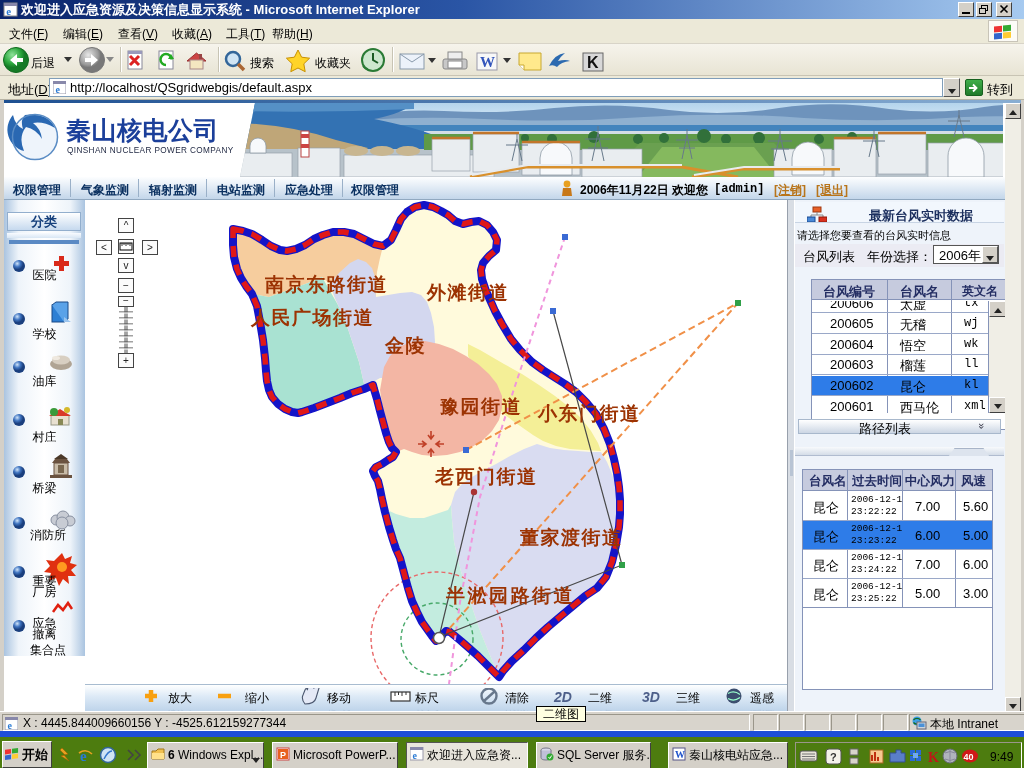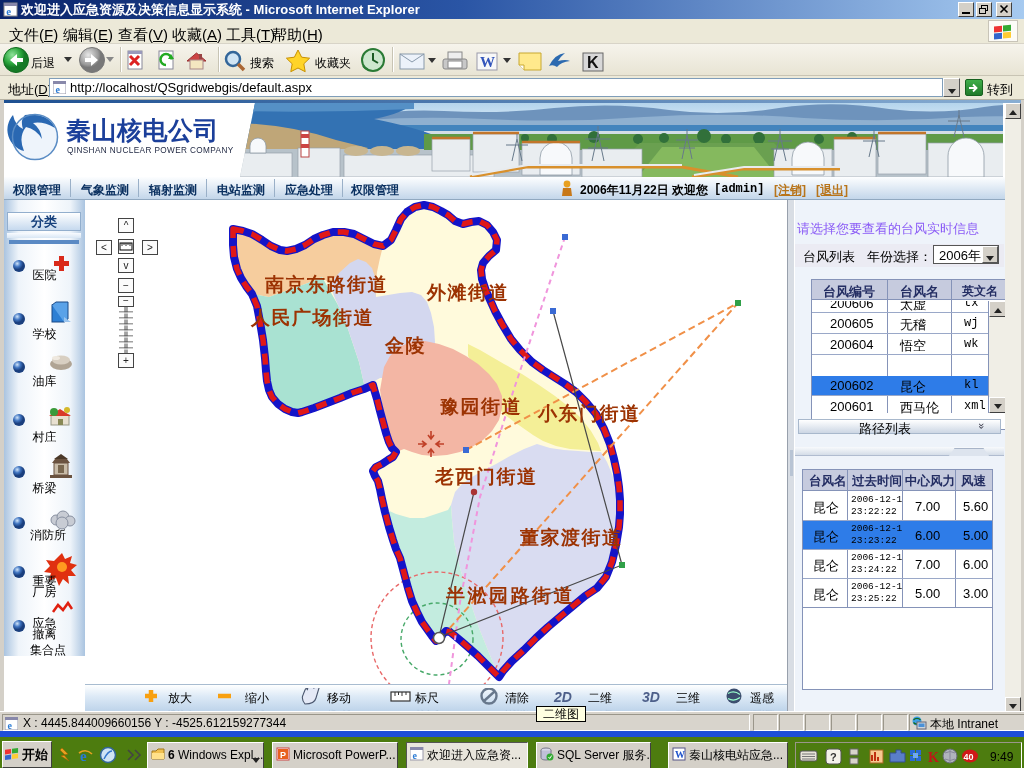--- a/index.html
+++ b/index.html
@@ -1,20 +1,20 @@
 <!DOCTYPE html>
 <html><head><meta charset="utf-8"><style>
 *{margin:0;padding:0;box-sizing:border-box}
 html,body{width:1024px;height:768px;overflow:hidden;font-family:"Liberation Sans",sans-serif}
 body{position:relative;background:#ece9d8}
 .abs{position:absolute}
 #titlebar{left:0;top:0;width:1024px;height:19px;background:linear-gradient(90deg,#0a246a,#2a55a5 45%,#a6caf0);color:#fff;font-size:13px;font-weight:bold;line-height:19px}
 #titlebar .txt{position:absolute;left:21px;top:0;white-space:nowrap}
 .wbtn{position:absolute;top:2px;width:16px;height:15px;background:#d4d0c8;border:1px solid;border-color:#fff #404040 #404040 #fff;font-size:9px;line-height:13px;text-align:center;color:#000;font-weight:bold}
-#menubar{left:0;top:19px;width:1024px;height:25px;background:#ece9d8;border-bottom:1px solid #d8d4c8;font-size:15px;color:#000}
+#menubar{left:0;top:19px;width:1024px;height:25px;background:#ece9d8;border-bottom:1px solid #d8d4c8;font-size:12px;color:#000}
 .mi{position:absolute;top:7px}
 #wlogo{position:absolute;right:6px;top:1px;width:30px;height:22px;background:#fcfbf6;border:1px solid #c8c4b8}
 #toolbar{left:0;top:44px;width:1024px;height:32px;background:linear-gradient(#f6f4ec,#e8e4d4);border-bottom:1px solid #c8c4b4}
 #addrbar{left:0;top:76px;width:1024px;height:24px;background:#ece9d8;border-bottom:1px solid #b8b4a4;font-size:13px}
 #addrin{position:absolute;left:49px;top:2px;width:894px;height:19px;background:#fff;border:1px solid #7f9db9;font-size:13px;line-height:17px}
 .sep{position:absolute;top:3px;width:2px;height:25px;border-left:1px solid #c8c4b4;border-right:1px solid #fff}
 .tbtxt{position:absolute;top:11px;font-size:12px;color:#000;white-space:nowrap}
 #pagetop{left:0;top:100px;width:1024px;height:3px;background:linear-gradient(90deg,#1d4f91,#89aed3)}
 #banner{left:4px;top:103px;width:1001px;height:74px;background:#fff;overflow:hidden}
 #navbar{left:4px;top:177px;width:1001px;height:23px;background:linear-gradient(#fdfeff,#c3d6ea);border-bottom:1px solid #90a8c0;font-size:12px;font-weight:bold;color:#0a3060}
@@ -414,21 +414,30 @@
 <text x="435" y="483">老西门街道</text>
 <text x="520" y="544">董家渡街道</text>
 <text x="446" y="602" letter-spacing="2.5">半淞园路街道</text>
 </g>
 </svg>
 </div>
 <div class="abs" id="splitter">
     <div style="position:absolute;left:2px;top:250px;width:3px;height:26px;background:#b8c4d4"></div>
   </div>
 <div class="abs" id="rpanel">
- <div style="position:absolute;left:2px;top:20px;font-size:13px;color:#8b5cf6;white-space:nowrap">请选择您要查看的台风实时信息</div>
+ <div style="position:absolute;left:0;top:2px;width:209px;height:21px;background:#f2f7fd;border-bottom:1px solid #c8d4e4">
+  <svg style="position:absolute;left:12px;top:4px" width="20" height="16">
+        <rect x="6" y="1" width="8" height="5" fill="#e86028" stroke="#a03810"></rect>
+        <path d="M10 6 v3 M4 9 h12 M4 9 v2 M16 9 v2" stroke="#888" fill="none"></path>
+        <rect x="0" y="11" width="8" height="5" fill="#4888d8" stroke="#1a4a90"></rect>
+        <rect x="12" y="11" width="8" height="5" fill="#d83020" stroke="#901808"></rect>
+      </svg>
+  <span style="position:absolute;left:74px;top:5px;font-weight:bold;color:#1c2f5e;font-size:13px">最新台风实时数据</span>
+ </div>
+ <div style="position:absolute;left:2px;top:28px;font-size:11px;color:#000000;white-space:nowrap">请选择您要查看的台风实时信息</div>
  <div style="position:absolute;left:0;top:44px;width:209px;height:23px;background:#ebebf3"></div>
  <span style="position:absolute;left:8px;top:48px;font-size:13px">台风列表</span>
  <span style="position:absolute;left:72px;top:48px;font-size:13px">年份选择：</span>
  <div style="position:absolute;left:138px;top:45px;width:66px;height:19px;background:#fff;border:1px solid #555">
   <span style="position:absolute;left:5px;top:1px;font-size:13px">2006年</span>
   <div style="position:absolute;right:0;top:0;width:16px;height:17px;background:#d4d0c8;border:1px solid;border-color:#fff #555 #555 #fff;font-size:7px;text-align:center;line-height:16px"><i class="td" style="margin-top:6px"></i></div>
  </div>
  <div id="t1" style="position:absolute;left:16px;top:79px;width:195px;height:151px;border:1px solid #8593b8;background:#fff;font-size:13px">
   <div style="position:absolute;left:0;top:0;width:193px;height:20px;background:#c6cbde;border-bottom:1px solid #8593b8;color:#242e63;font-weight:bold">
    <span style="position:absolute;left:11px;top:3px">台风编号</span>
@@ -444,20 +453,25 @@
       </div>
   <div class="t1r" style="top:34px">
         <span class="c1">200605</span>
         <span class="c2">无稽</span>
         <span class="c3">wj</span>
       </div>
   <div class="t1r" style="top:55px">
         <span class="c1">200604</span>
         <span class="c2">悟空</span>
         <span class="c3">wk</span>
+      </div>
+  <div class="t1r" style="top:75px">
+        <span class="c1">200603</span>
+        <span class="c2">榴莲</span>
+        <span class="c3">ll</span>
       </div>
   <div class="t1r" style="top:96px;background:#2e7ce8">
         <span class="c1">200602</span>
         <span class="c2">昆仑</span>
         <span class="c3">kl</span>
       </div>
   <div class="t1r" style="top:117px;border-bottom:none">
         <span class="c1">200601</span>
         <span class="c2">西马伦</span>
         <span class="c3">xml</span>

